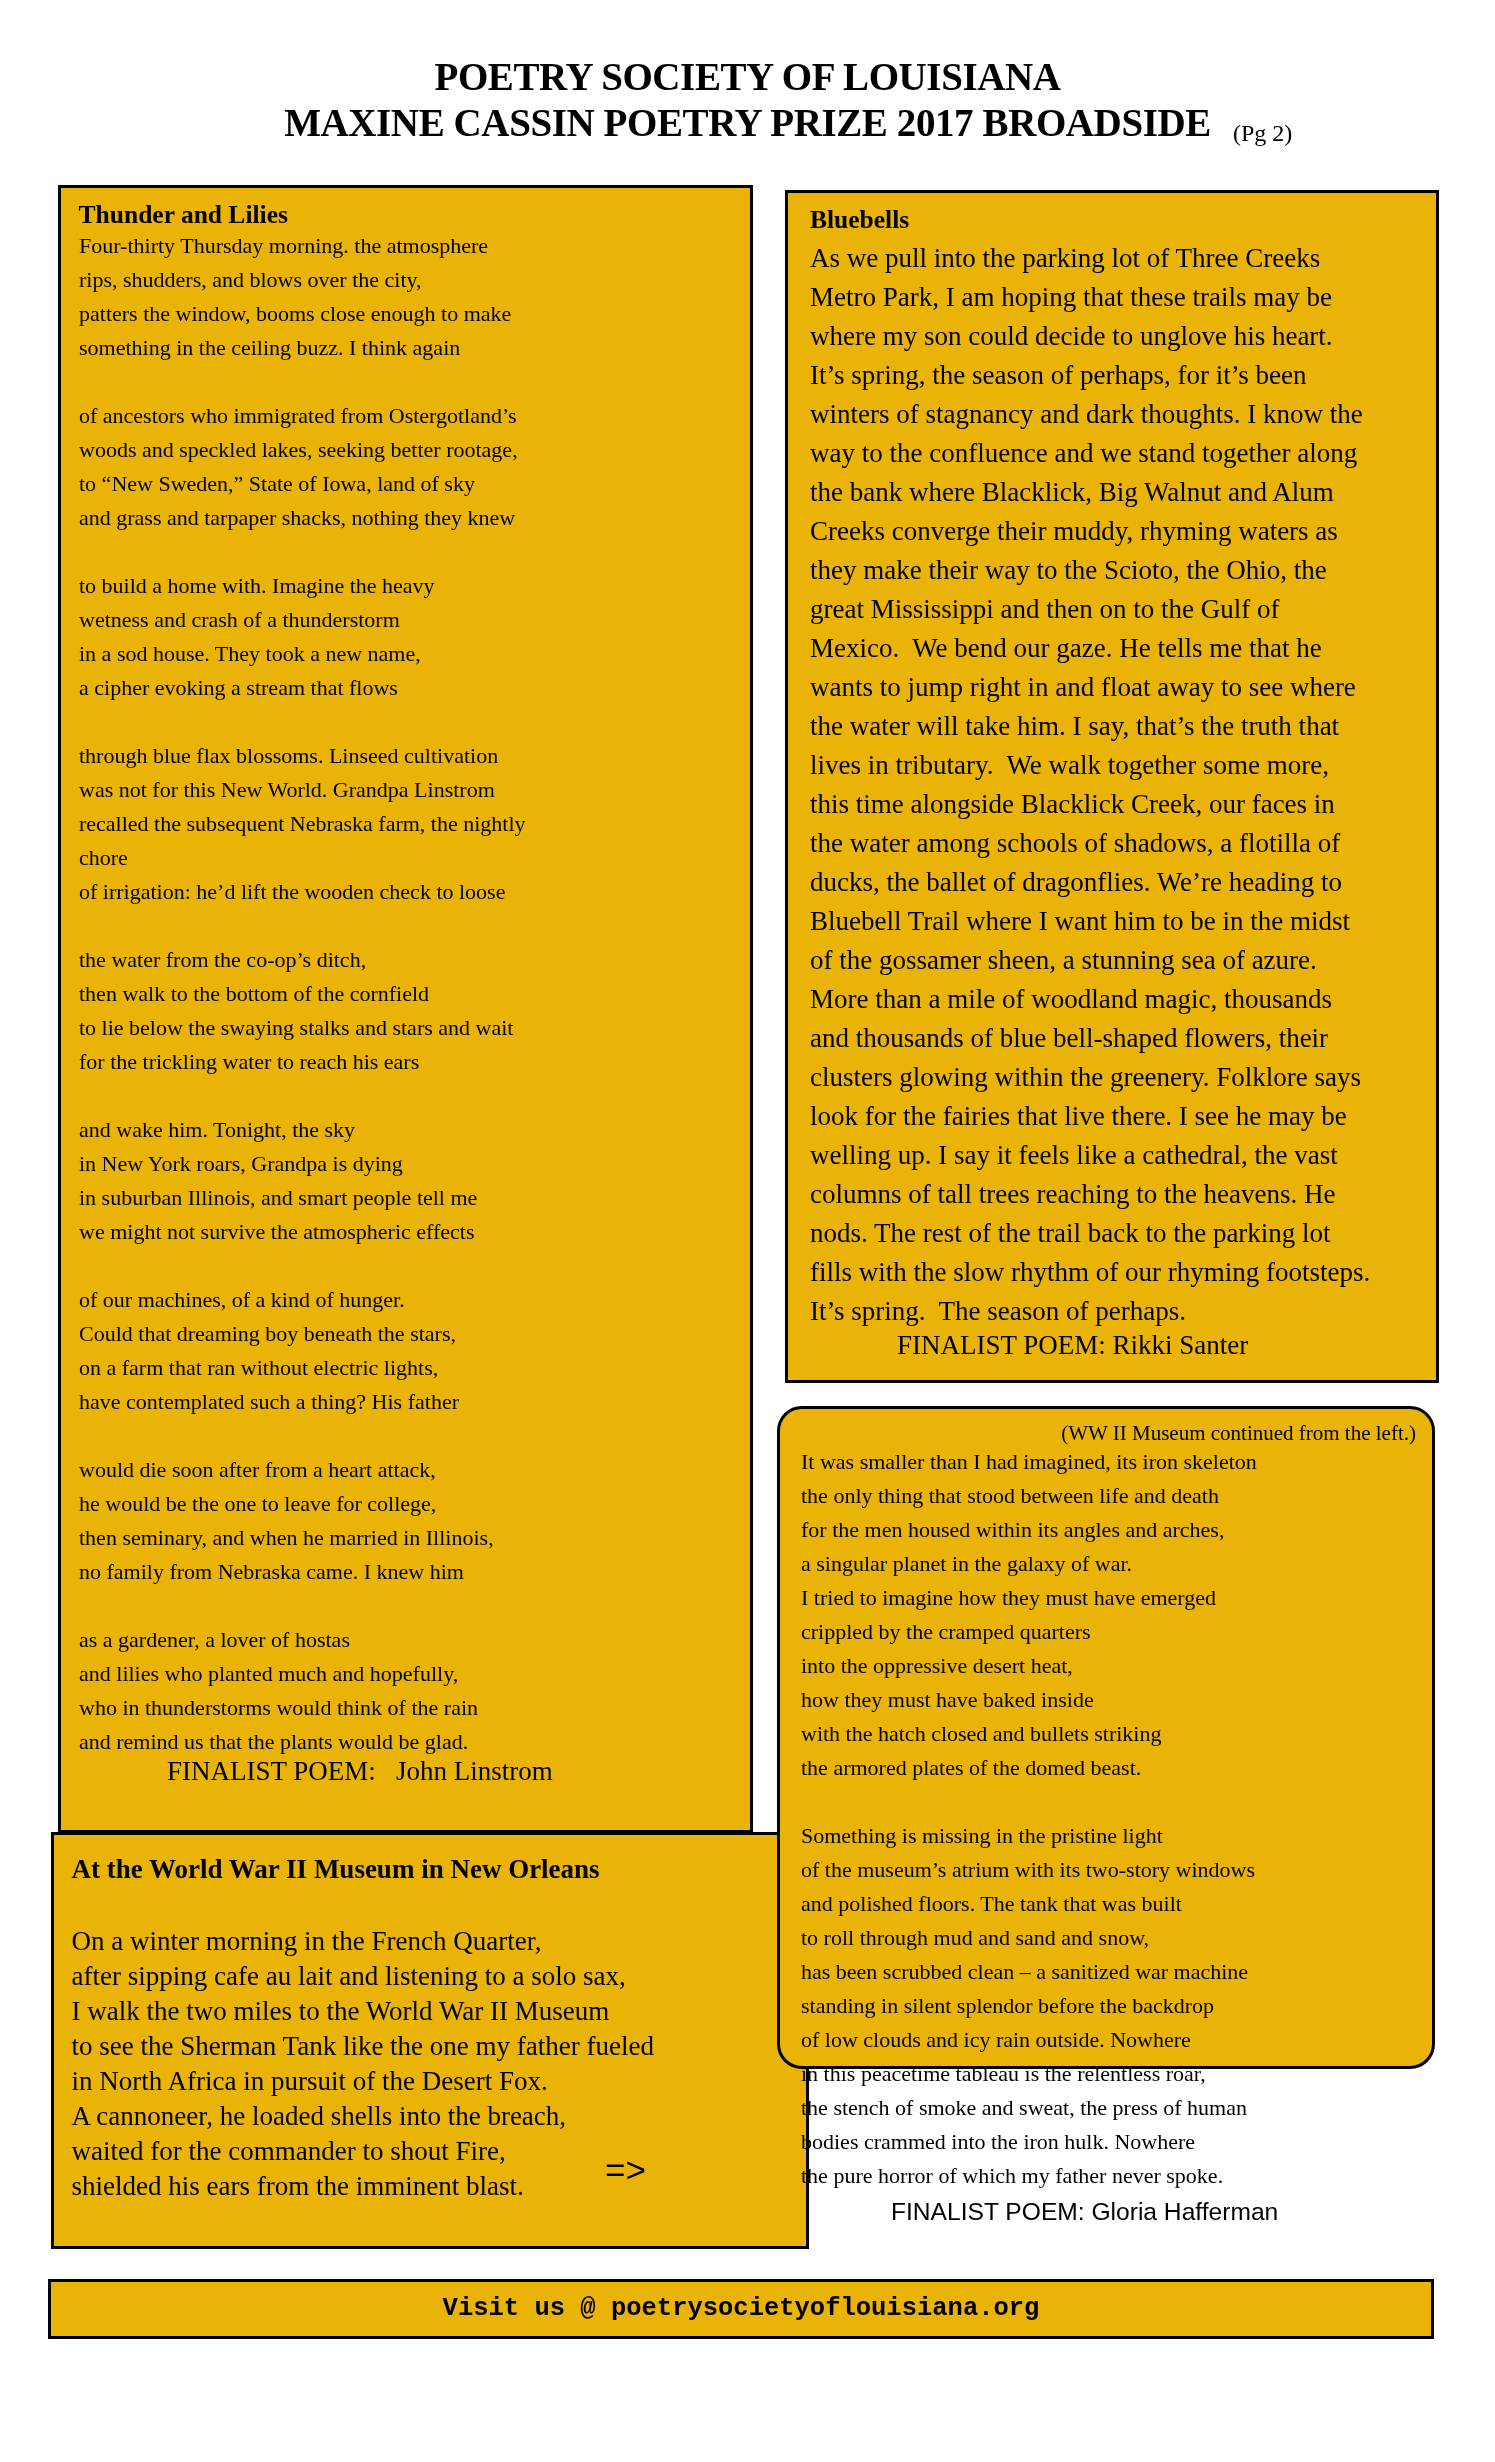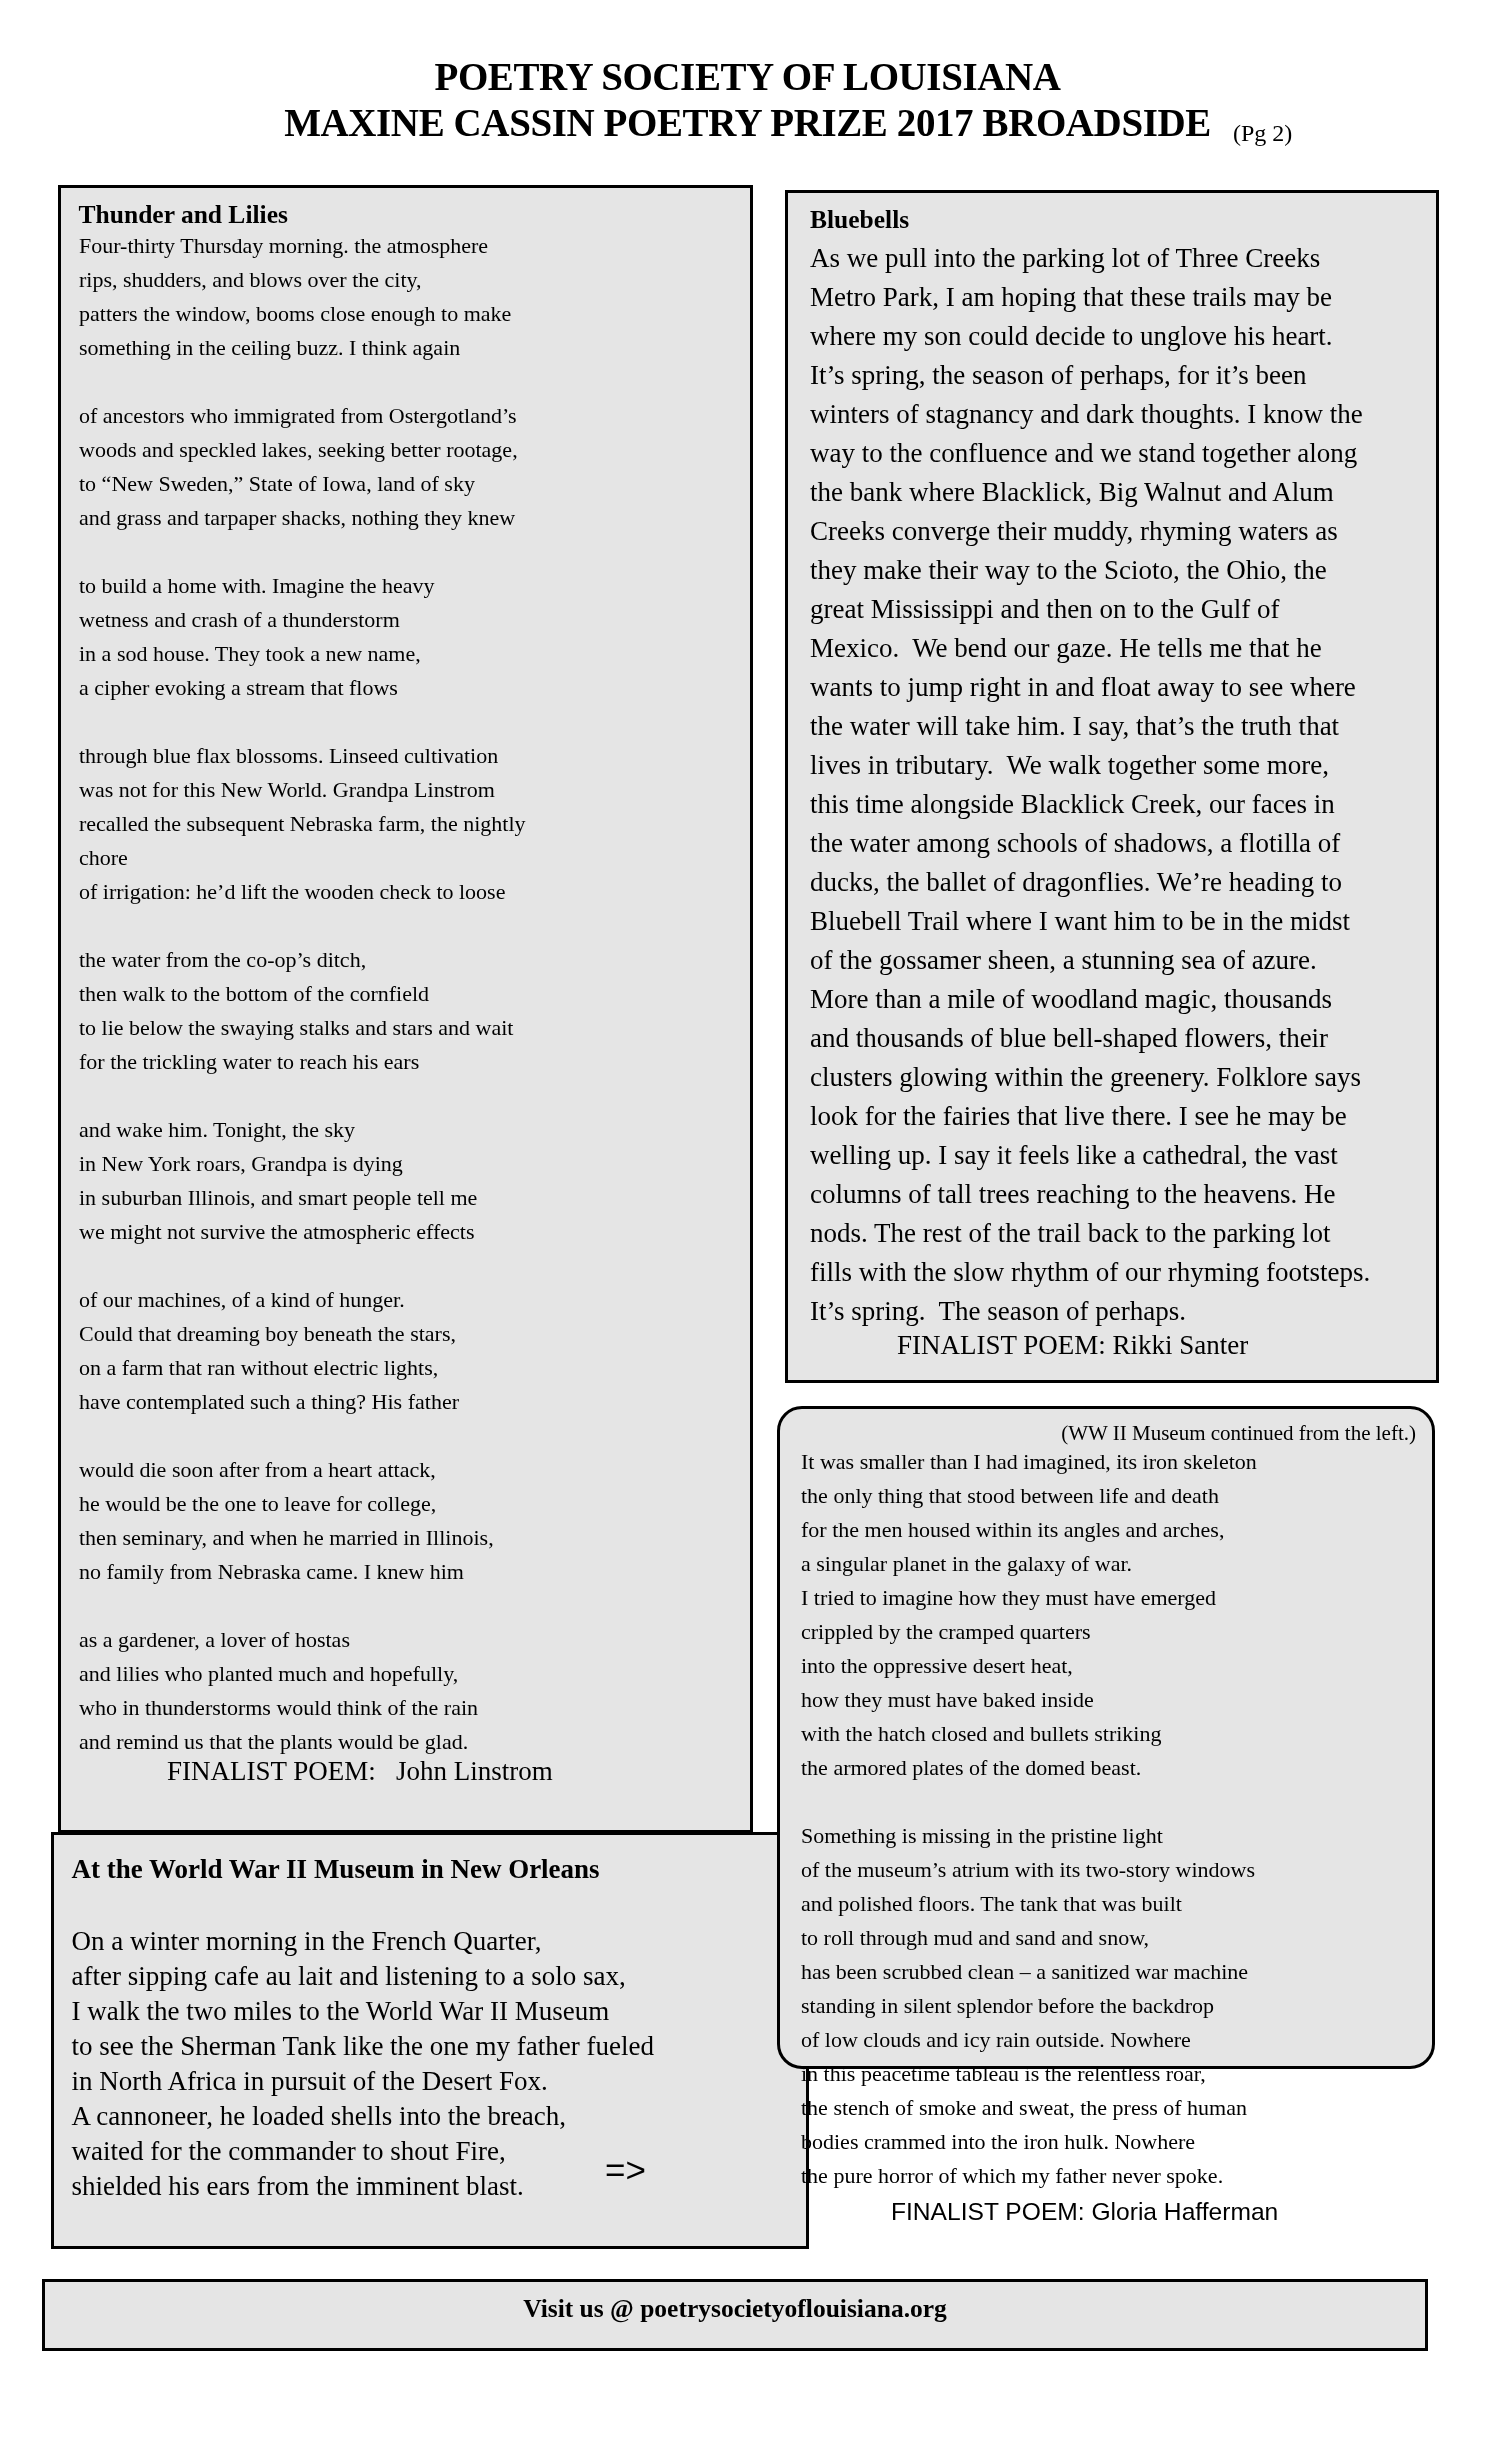--- a/index.html
+++ b/index.html
@@ -5,21 +5,21 @@
     html, body { margin: 0; padding: 0; background: #ffffff; }
     body {
       width: 1495px; height: 2462px; position: relative; overflow: hidden;
       font-family: "Liberation Serif", "DejaVu Serif", serif; color: #000;
     }
     .hdr { position: absolute; left: 0; width: 1495px; text-align: center; font-weight: bold; }
     .hdr1 { top: 55px; font-size: 39px; line-height: 44px; }
     .hdr2 { top: 101px; font-size: 39px; line-height: 44px; }
     .hdr span.u { text-decoration-thickness: 3.5px; text-underline-offset: 5.3px; letter-spacing: -0.4px; }
     .pg { position: absolute; left: 1233px; top: 120px; font-size: 24px; font-weight: normal; }
-    .box { position: absolute; border: 3.5px solid #000; box-sizing: border-box; background: #e5e5e5; }
+    .box { position: absolute; border: 3.5px solid #000; box-sizing: border-box; background: #eab308; }
     .poem { position: absolute; white-space: pre; }
     .title { font-weight: bold; }
     
     #box-thunder { left: 58px; top: 185px; width: 695px; height: 1648px; }
     #box-thunder .title { position: absolute; left: 17.6px; top: 10.6px; font-size: 25.5px; line-height: 32px; }
     #box-thunder .lines { position: absolute; left: 18px; top: 41px; font-size: 22px; line-height: 34px; }
     #box-thunder .credit { position: absolute; left: 106px; top: 1567px; font-size: 27px; line-height: 33px; white-space: pre; }
     
     #box-bluebells { left: 785px; top: 190px; width: 654px; height: 1193px; padding-left: 11px; }
     #box-bluebells .title { position: absolute; left: 22px; top: 10.6px; font-size: 25.5px; line-height: 32px; }
@@ -29,21 +29,21 @@
     #box-wwii { left: 51px; top: 1832px; width: 758px; height: 417px; }
     #box-wwii .title { position: absolute; left: 17.6px; top: 17.6px; font-size: 27px; line-height: 32px; }
     #box-wwii .lines { position: absolute; left: 17.6px; top: 89px; font-size: 27px; line-height: 35px; }
     #box-wwii .arrow { position: absolute; left: 551px; top: 315px; font-size: 35px; line-height: 39px; font-family: "Liberation Sans", sans-serif; }
     
     #box-wwii-cont { left: 777px; top: 1406px; width: 658px; height: 663px; border-radius: 25px; }
     #box-wwii-cont .note { position: absolute; right: 16px; top: 10.6px; font-size: 21px; line-height: 26px; }
     #box-wwii-cont .lines { position: absolute; left: 21px; top: 36px; font-size: 22px; line-height: 34px; }
     #box-wwii-cont .credit { position: absolute; left: 111px; top: 788px; font-size: 24.6px; line-height: 30px; font-family: "Liberation Sans", "DejaVu Sans", sans-serif; }
     
-    #footer { left: 42px; top: 2279px; width: 1386px; height: 72px; }
+    #footer { left: 48px; top: 2279px; width: 1386px; height: 60px; font-family: Liberation Mono, monospace; }
     #footer .txt { position: absolute; left: 0; right: 0; top: 11.4px; text-align: center; font-size: 25.5px; line-height: 32px; font-weight: bold; }
   </style>
 </head>
 <body>
 
 <div class="hdr hdr1">
   <span class="u">POETRY SOCIETY OF LOUISIANA</span>
 </div>
 <div class="hdr hdr2">
   <span class="u">MAXINE CASSIN POETRY PRIZE 2017 BROADSIDE</span>

